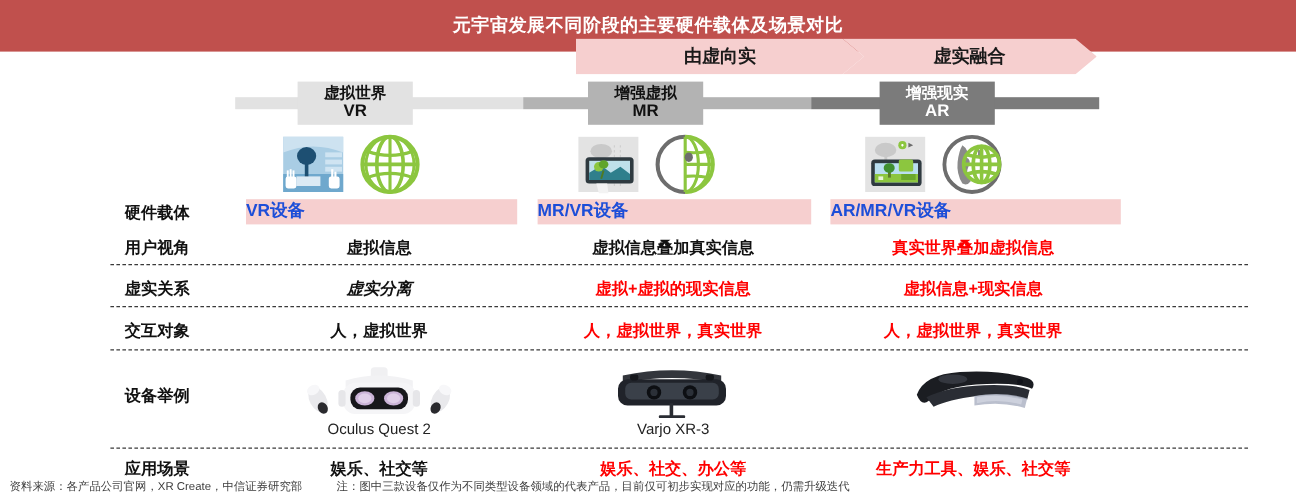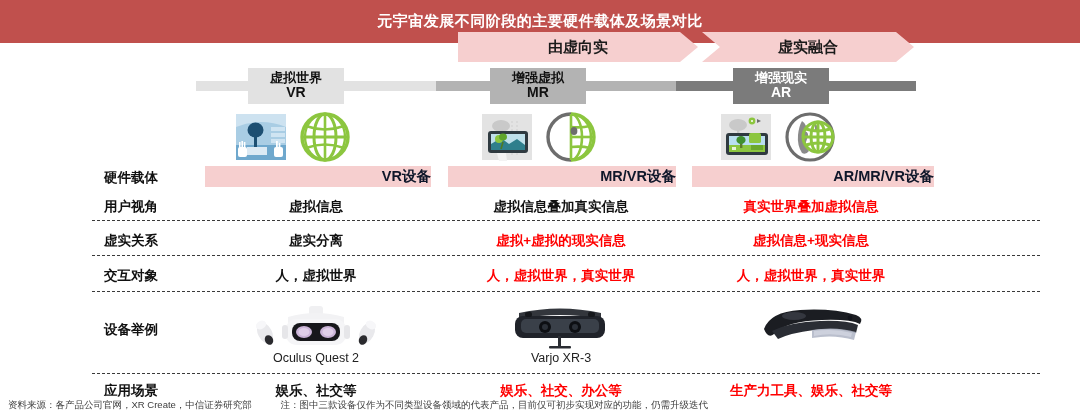--- a/index.html
+++ b/index.html
@@ -29,21 +29,21 @@
     position:absolute;top:0;height:30px;
     background:#f6cfcf;
     display:flex;align-items:center;justify-content:center;
     clip-path:polygon(0 0, calc(100% - 18px) 0, 100% 50%, calc(100% - 18px) 100%, 0 100%, 18px 50%);
   }
   .chev:first-of-type{
     clip-path:polygon(0 0, calc(100% - 18px) 0, 100% 50%, calc(100% - 18px) 100%, 0 100%);
   }
   .chev .chev-label{font-size:15px;font-weight:bold;color:#1a1a1a;}
   #chev1{left:196px;width:258px;}
-  #chev2{left:458px;width:240px;}
+  #chev2{left:480px;width:240px;}
   #chev3{left:702px;width:212px;}
 
   
   .track{position:absolute;left:0;top:81px;width:1080px;height:10px;}
   .seg{position:absolute;top:0;height:10px;}
   #seg1{left:196px;width:240px;background:#e2e2e2;}
   #seg2{left:436px;width:240px;background:#b3b3b3;}
   #seg3{left:676px;width:240px;background:#7b7b7b;}
 
   .typebox{
@@ -75,22 +75,22 @@
   }
   .cell{
     position:absolute;text-align:center;font-size:13.5px;font-weight:bold;color:#111;
     white-space:nowrap;
   }
   .cell.red{color:#ff0000;}
   .c1{left:196px;width:240px;}
   .c2{left:436px;width:250px;}
   .c3{left:686px;width:250px;}
   .pill{
-    position:absolute;height:21px;line-height:21px;text-align:right;
-    font-size:14.5px;font-weight:bold;color:#0f172a;background:#f6cfcf;white-space:nowrap;
+    position:absolute;height:21px;line-height:21px;text-align:left;
+    font-size:14.5px;font-weight:bold;color:#1d4ed8;background:#f6cfcf;white-space:nowrap;
   }
   #pill1{left:205px;width:226px;}
   #pill2{left:448px;width:228px;}
   #pill3{left:692px;width:242px;}
 
   .dashed{
     position:absolute;left:92px;width:948px;height:0;
     border-top:1.6px dashed #3a3a3a;
   }
 
@@ -258,21 +258,21 @@
     <div class="trow" style="height:30px;font-family:Liberation Mono, monospace;">
       <div class="rowlabel" style="top:6px;">用户视角</div>
       <div class="cell c1" style="top:6px;">虚拟信息</div>
       <div class="cell c2" style="top:6px;">虚拟信息叠加真实信息</div>
       <div class="cell c3 red" style="top:6px;">真实世界叠加虚拟信息</div>
       <div class="dashed" style="top:28px;"></div>
     </div>
 
     <div class="trow" style="height:35px;">
       <div class="rowlabel" style="top:10px;">虚实关系</div>
-      <div class="cell c1" style="top:10px;">虚实分离</div>
+      <div class="cell c1" style="top:10px;font-style:italic;">虚实分离</div>
       <div class="cell c2 red" style="top:10px;">虚拟+虚拟的现实信息</div>
       <div class="cell c3 red" style="top:10px;">虚拟信息+现实信息</div>
       <div class="dashed" style="top:33px;"></div>
     </div>
 
     <div class="trow" style="height:36px;padding-left:10px;">
       <div class="rowlabel" style="top:10px;">交互对象</div>
       <div class="cell c1" style="top:10px;">人，虚拟世界</div>
       <div class="cell c2 red" style="top:10px;">人，虚拟世界，真实世界</div>
       <div class="cell c3 red" style="top:10px;">人，虚拟世界，真实世界</div>

